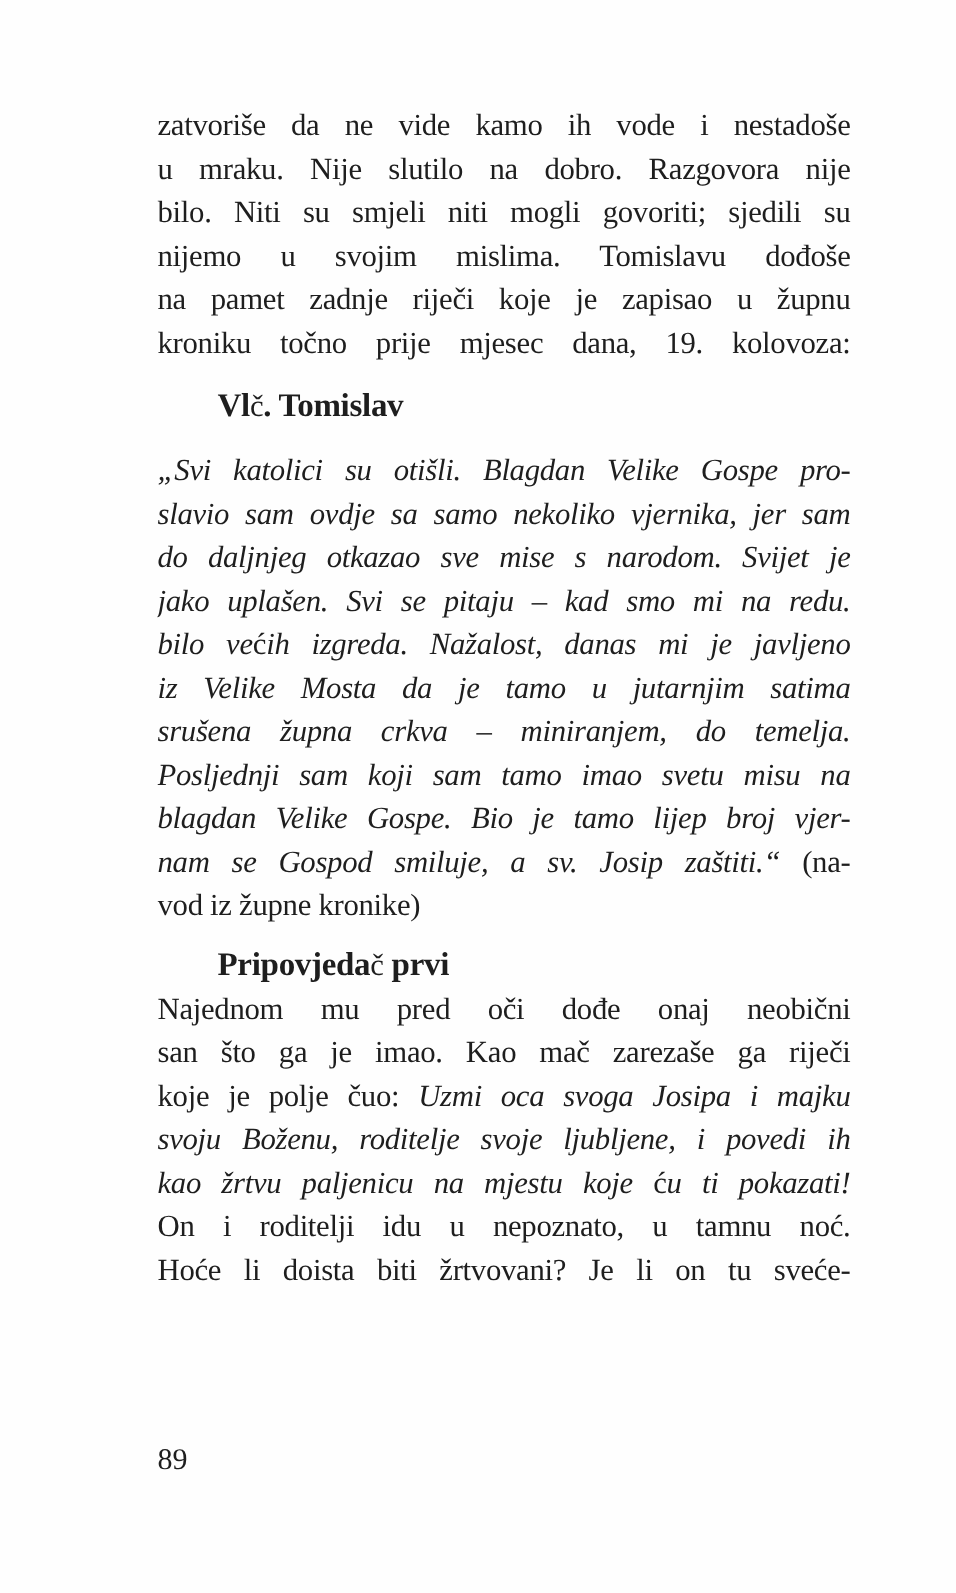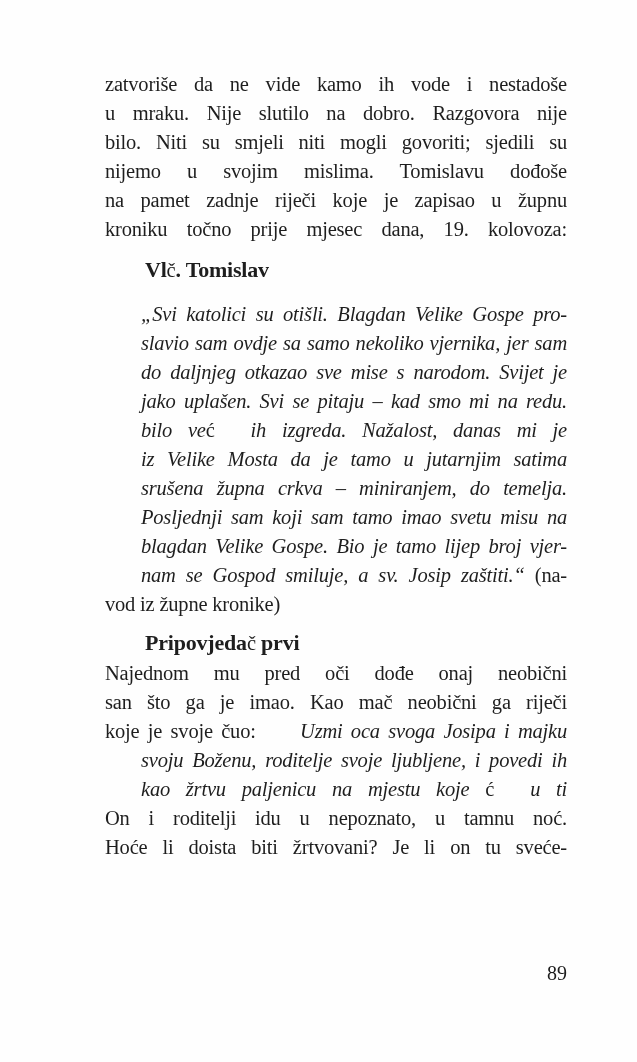--- a/index.html
+++ b/index.html
@@ -47,31 +47,30 @@
     text-align-last: left;
     font-weight: 700;
     margin-left: 40px;
   }
   
   .block-heading .seg-r {
     font-weight: 400;
     font-size: 0.93em;
   }
   .seg-r { font-style: normal; font-weight: inherit; }
-  .seg-i { font-style: italic; margin-left: 36px; }
+  .seg-i { font-style: italic; }
   .seg-b { font-weight: 700; }
   
   .text-block > .block:nth-child(2) { margin: 11px 0 16px; }
   .text-block > .block:nth-child(4) { margin: 9px 0 2px; }
   .page-number {
     position: absolute;
     left: 105px;
     top: 961px;
     width: 462px;
-    text-align: right;
     font-size: 20px;
     line-height: 24px;
   }
 </style>
 </head>
 <body style="background: rgb(254, 254, 254); color: rgb(30, 30, 30);">
 
 <div class="page">
   <div class="text-block">
       <div class="block block-paragraph">
@@ -96,22 +95,22 @@
         <div class="line"><span class="seg-i">Posljednji sam koji sam tamo imao svetu misu na</span></div>
         <div class="line"><span class="seg-i">blagdan Velike Gospe. Bio je tamo lijep broj vjer-</span></div>
         <div class="line"><span class="seg-i">nam se Gospod smiluje, a sv. Josip zaštiti.“</span><span class="seg-r"> (na-</span></div>
         <div class="line last"><span class="seg-r">vod iz župne kronike)</span></div>
       </div>
       <div class="block block-heading">
         <div class="line last"><span class="seg-b">Pripovjeda</span><span class="seg-r">č</span><span class="seg-b"> prvi</span></div>
       </div>
       <div class="block block-paragraph">
         <div class="line"><span class="seg-r">Najednom mu pred oči dođe onaj neobični</span></div>
-        <div class="line"><span class="seg-r">san što ga je imao. Kao mač neobični ga riječi</span></div>
-        <div class="line"><span class="seg-r">koje je svoje čuo: </span><span class="seg-i">Uzmi oca svoga Josipa i majku</span></div>
+        <div class="line"><span class="seg-r">san što ga je imao. Kao mač zarezaše ga riječi</span></div>
+        <div class="line"><span class="seg-r">koje je polje čuo: </span><span class="seg-i">Uzmi oca svoga Josipa i majku</span></div>
         <div class="line"><span class="seg-i">svoju Boženu, roditelje svoje ljubljene, i povedi ih</span></div>
         <div class="line"><span class="seg-i">kao žrtvu paljenicu na mjestu koje </span><span class="seg-r">ć</span><span class="seg-i">u ti pokazati!</span></div>
         <div class="line"><span class="seg-r">On i roditelji idu u nepoznato, u tamnu noć.</span></div>
         <div class="line"><span class="seg-r">Hoće li doista biti žrtvovani? Je li on tu sveće-</span></div>
       </div>
     </div>
   <div class="page-number">89</div>
 </div>
 
 </body></html>

